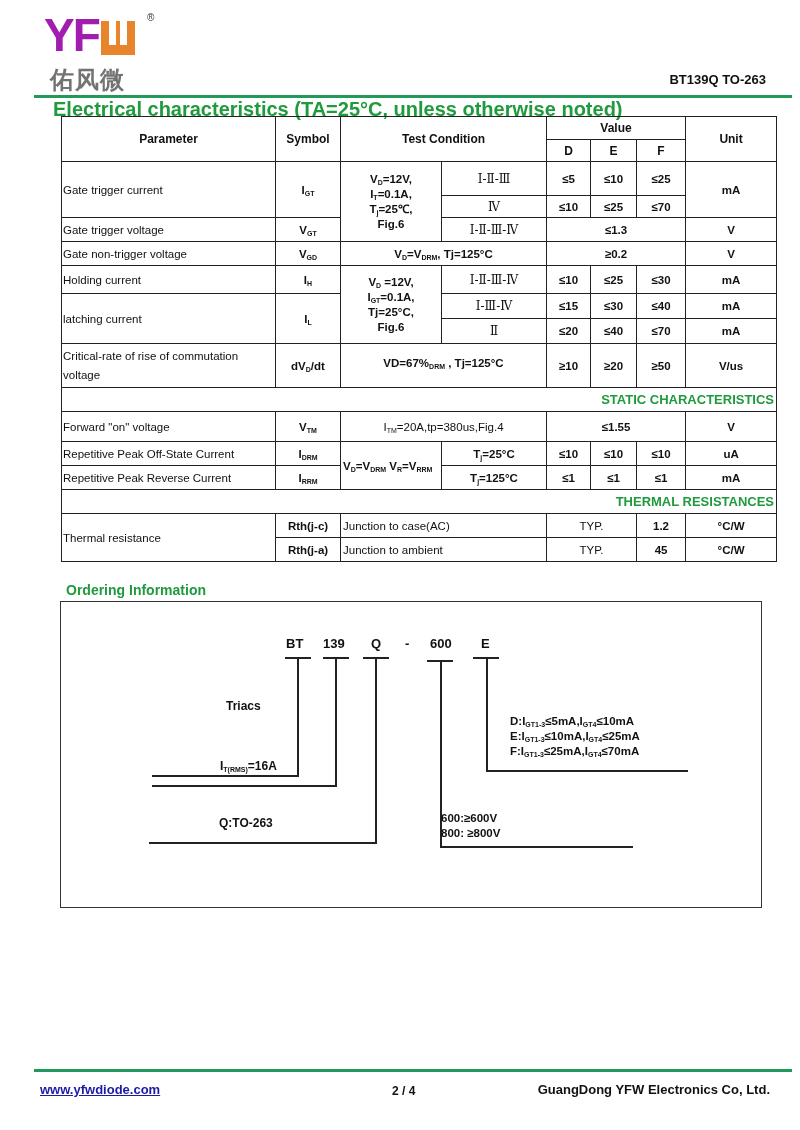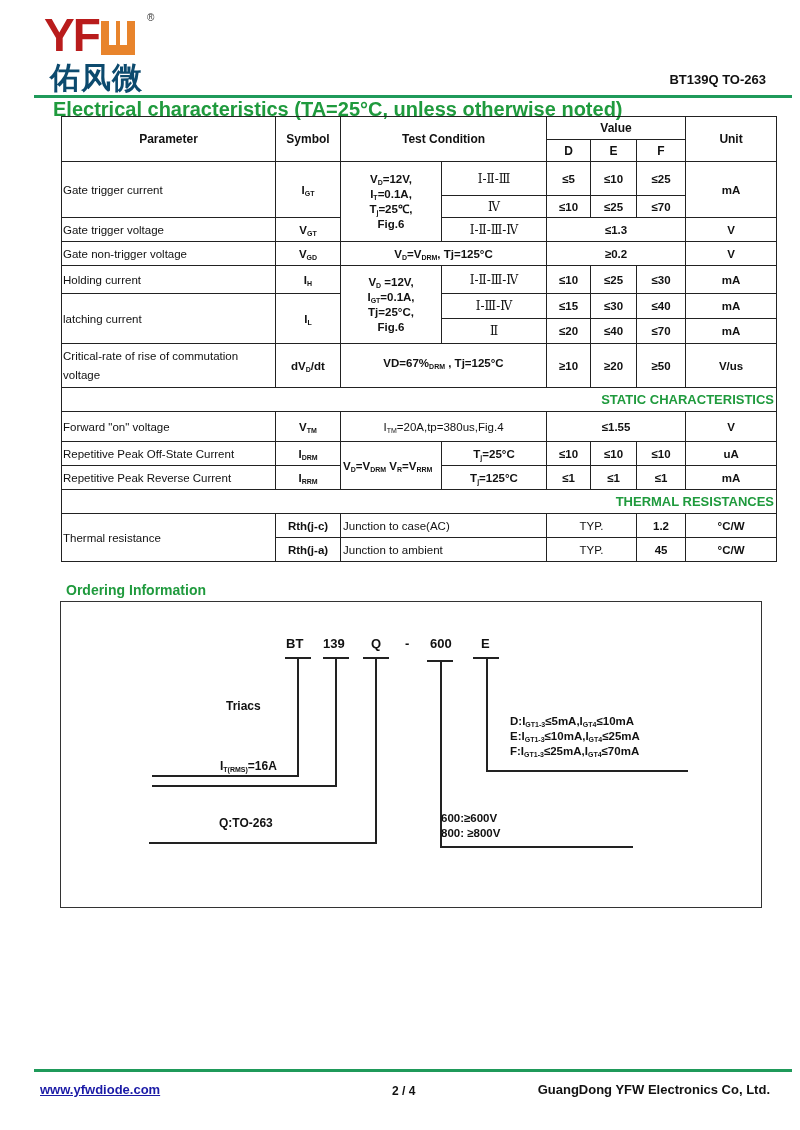--- a/index.html
+++ b/index.html
@@ -1,24 +1,24 @@
 <!DOCTYPE html>
 <html><head>
 <meta charset="utf-8">
 <style>
   html,body{margin:0;padding:0;background:#fff;}
   body{width:800px;height:1130px;position:relative;overflow:hidden;font-family:"Liberation Sans",sans-serif;color:#111;}
   .abs{position:absolute;}
   .logo-yfw{left:44px;top:12px;font-family:"Liberation Sans",sans-serif;font-weight:bold;font-size:46px;letter-spacing:-2px;line-height:46px;}
-  .logo-yfw .g{color:#b91c1c;}
+  .logo-yfw .g{color:#a21caf;}
   .logo-u{display:inline-block;width:34px;height:34px;background:#e8842c;position:relative;top:4px;margin-left:2px;}
   .logo-u:before{content:"";position:absolute;left:8px;top:0;width:7px;height:24px;background:#fff;}
   .logo-u:after{content:"";position:absolute;left:19px;top:0;width:7px;height:24px;background:#fff;}
   .logo-reg{left:147px;top:12px;font-size:10px;color:#333;}
-  .logo-cn{left:50px;top:58px;font-size:30px;font-weight:bold;font-family:"DejaVu Sans",sans-serif;color:#0c4a6e;letter-spacing:1px;}
+  .logo-cn{left:50px;top:64px;font-size:24px;font-weight:bold;font-family:"DejaVu Sans",sans-serif;color:#737373;letter-spacing:1px;}
   .doc-title{right:34px;top:72px;font-size:13px;font-weight:bold;color:#111;}
   .rule{left:34px;width:758px;height:3px;background:#1f9a5a;}
   .sec-title{font-weight:bold;color:#1f9a3d;font-size:14px;}
   table.spec{position:absolute;left:61px;top:116px;border-collapse:collapse;table-layout:fixed;width:715px;font-size:11.5px;}
   table.spec td{border:1px solid #222;padding:0 2px;text-align:center;vertical-align:middle;line-height:14px;}
   table.spec td.param{text-align:left;padding-left:1px;}
   table.spec td.hdr{font-weight:bold;font-size:12px;}
   table.spec td.b{font-weight:bold;}
   table.spec td.sect{text-align:right;color:#1f9a3d;font-weight:bold;font-size:13px;padding-left:1px;}
   table.spec td.quad{font-family:"DejaVu Serif",serif;font-size:12px;}

